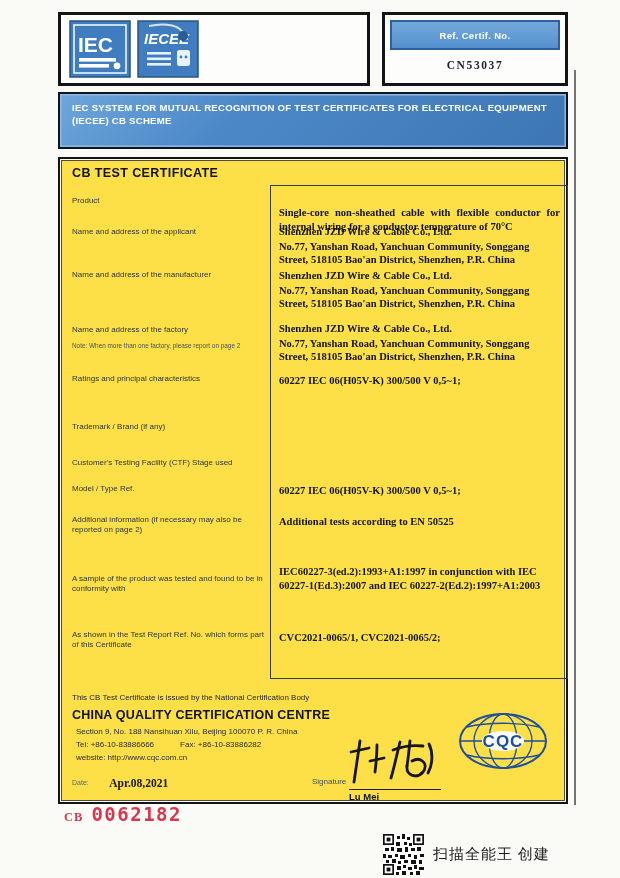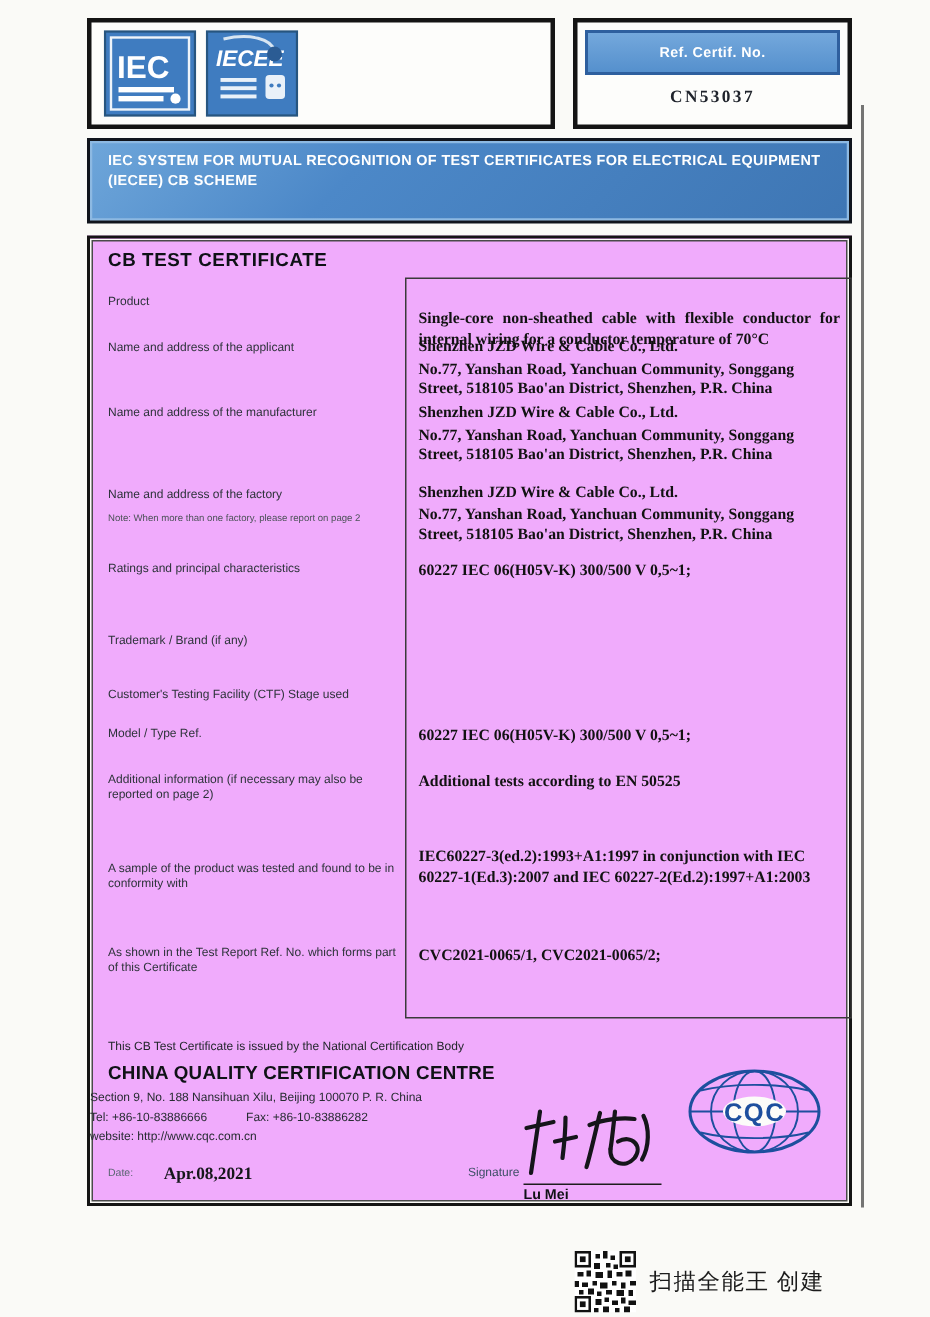--- a/index.html
+++ b/index.html
@@ -20,21 +20,21 @@
   
   .scheme-banner{position:absolute;left:58px;top:92px;width:510px;height:57px;box-sizing:border-box;
                  border:2.5px solid #10141c;
                  background:linear-gradient(135deg,#6ea6da 0%,#4c88c8 35%,#3e76b4 100%);
                  box-shadow:inset 0 0 0 1.5px #8db9e2;
                  color:#fff;font-weight:700;font-size:9.6px;line-height:12.5px;letter-spacing:.25px;
                  padding:8px 12px;}
 
   
   .main-box{position:absolute;left:58px;top:157px;width:510px;height:647px;box-sizing:border-box;
-            background:#f0abfc;border:2.5px solid #141414;
+            background:#fde047;border:2.5px solid #141414;
             box-shadow:inset 0 0 0 1px #fcfcf9,inset 0 0 0 2px #4a4a4a;}
   .cert-title{position:absolute;left:12px;top:7px;font-weight:700;font-size:12.5px;letter-spacing:.4px;color:#0e1116;}
 
   .lbl{position:absolute;left:12px;width:192px;font-size:8px;line-height:10px;color:#2d333a;}
   .lbl-note{position:absolute;left:12px;width:200px;font-size:6.4px;color:#4c5258;}
   .lbl-0{top:37px}.lbl-1{top:68px}.lbl-2{top:111px}.lbl-3{top:166px}.lbl-n{top:183px}
   .lbl-4{top:215px}.lbl-5{top:263px}.lbl-6{top:299px}.lbl-7{top:325px}
   .lbl-8{top:356px}.lbl-9{top:415px}.lbl-10{top:471px}
 
   .values-box{position:absolute;left:210px;top:26px;width:298px;height:494px;box-sizing:border-box;
@@ -43,21 +43,21 @@
        font-size:10.5px;line-height:13.5px;color:#121212;}
   .val .co{display:block;margin-bottom:1px;}
   .v-product{top:20px;text-align:justify}
   .v-applicant{top:39px}.v-manufacturer{top:83px}.v-factory{top:136px}
   .v-ratings{top:188px}.v-model{top:298px}.v-addl{top:329px}
   .v-conf{top:379px}.v-report{top:445px}
 
   
   .issued{position:absolute;left:12px;top:534px;font-size:8px;color:#23272c;}
   .centre-name{position:absolute;left:12px;top:549px;font-weight:700;font-size:12.5px;letter-spacing:.2px;color:#0f1216;}
-  .centre-line{position:absolute;left:0;font-size:8px;color:#272c32;}
+  .centre-line{position:absolute;left:16px;font-size:8px;color:#272c32;}
   .c-addr{top:568px}.c-tel{top:581px}.c-web{top:594px}
   .c-tel .fax{margin-left:26px;}
   .date-row{position:absolute;left:12px;top:614px;}
   .date-label{font-size:7px;color:#5a6572;vertical-align:2px;}
   .date-value{margin-left:16px;font-family:"Liberation Serif",serif;font-weight:700;font-size:11.5px;color:#14161a;}
   .sig-label{position:absolute;left:252px;top:618px;font-size:8px;color:#3d4f66;}
   .sig-hand{position:absolute;left:283px;top:577px;}
   .sig-line{position:absolute;left:289px;top:630px;width:92px;border-top:1.6px solid #1d1d1d;}
   .sig-name{position:absolute;left:289px;top:632px;width:92px;text-align:left;font-weight:700;font-size:9.5px;color:#101216;}
   .cqc-logo{position:absolute;left:397px;top:551px;}
@@ -183,20 +183,23 @@
         <ellipse cx="46" cy="31" rx="14" ry="27"></ellipse>
         <path d="M10 17 C30 12,62 12,82 17"></path>
         <path d="M3 31 L89 31"></path>
         <path d="M10 45 C30 50,62 50,82 45"></path>
       </g>
       <ellipse cx="46" cy="31" rx="21" ry="10" fill="#fcfcf9"></ellipse>
       <text x="46" y="37" text-anchor="middle" font-family="Liberation Sans,sans-serif" font-weight="700" font-size="17" letter-spacing="1" fill="#1d4f9e">CQC</text>
     </svg>
   </div>
 
+  <div class="cb-line">
+    <span class="cb-prefix">CB</span><span class="cb-digits">0062182</span>
+  </div>
 
   <div class="camscanner">
     <svg width="41" height="41" viewBox="0 0 41 41">
       <rect width="41" height="41" fill="#ffffff"></rect>
       <g fill="#111111">
         <rect x="0" y="0" width="11" height="11"></rect>
           <rect x="30" y="0" width="11" height="11"></rect>
           <rect x="0" y="30" width="11" height="11"></rect>
       </g>
       <g fill="#ffffff">

